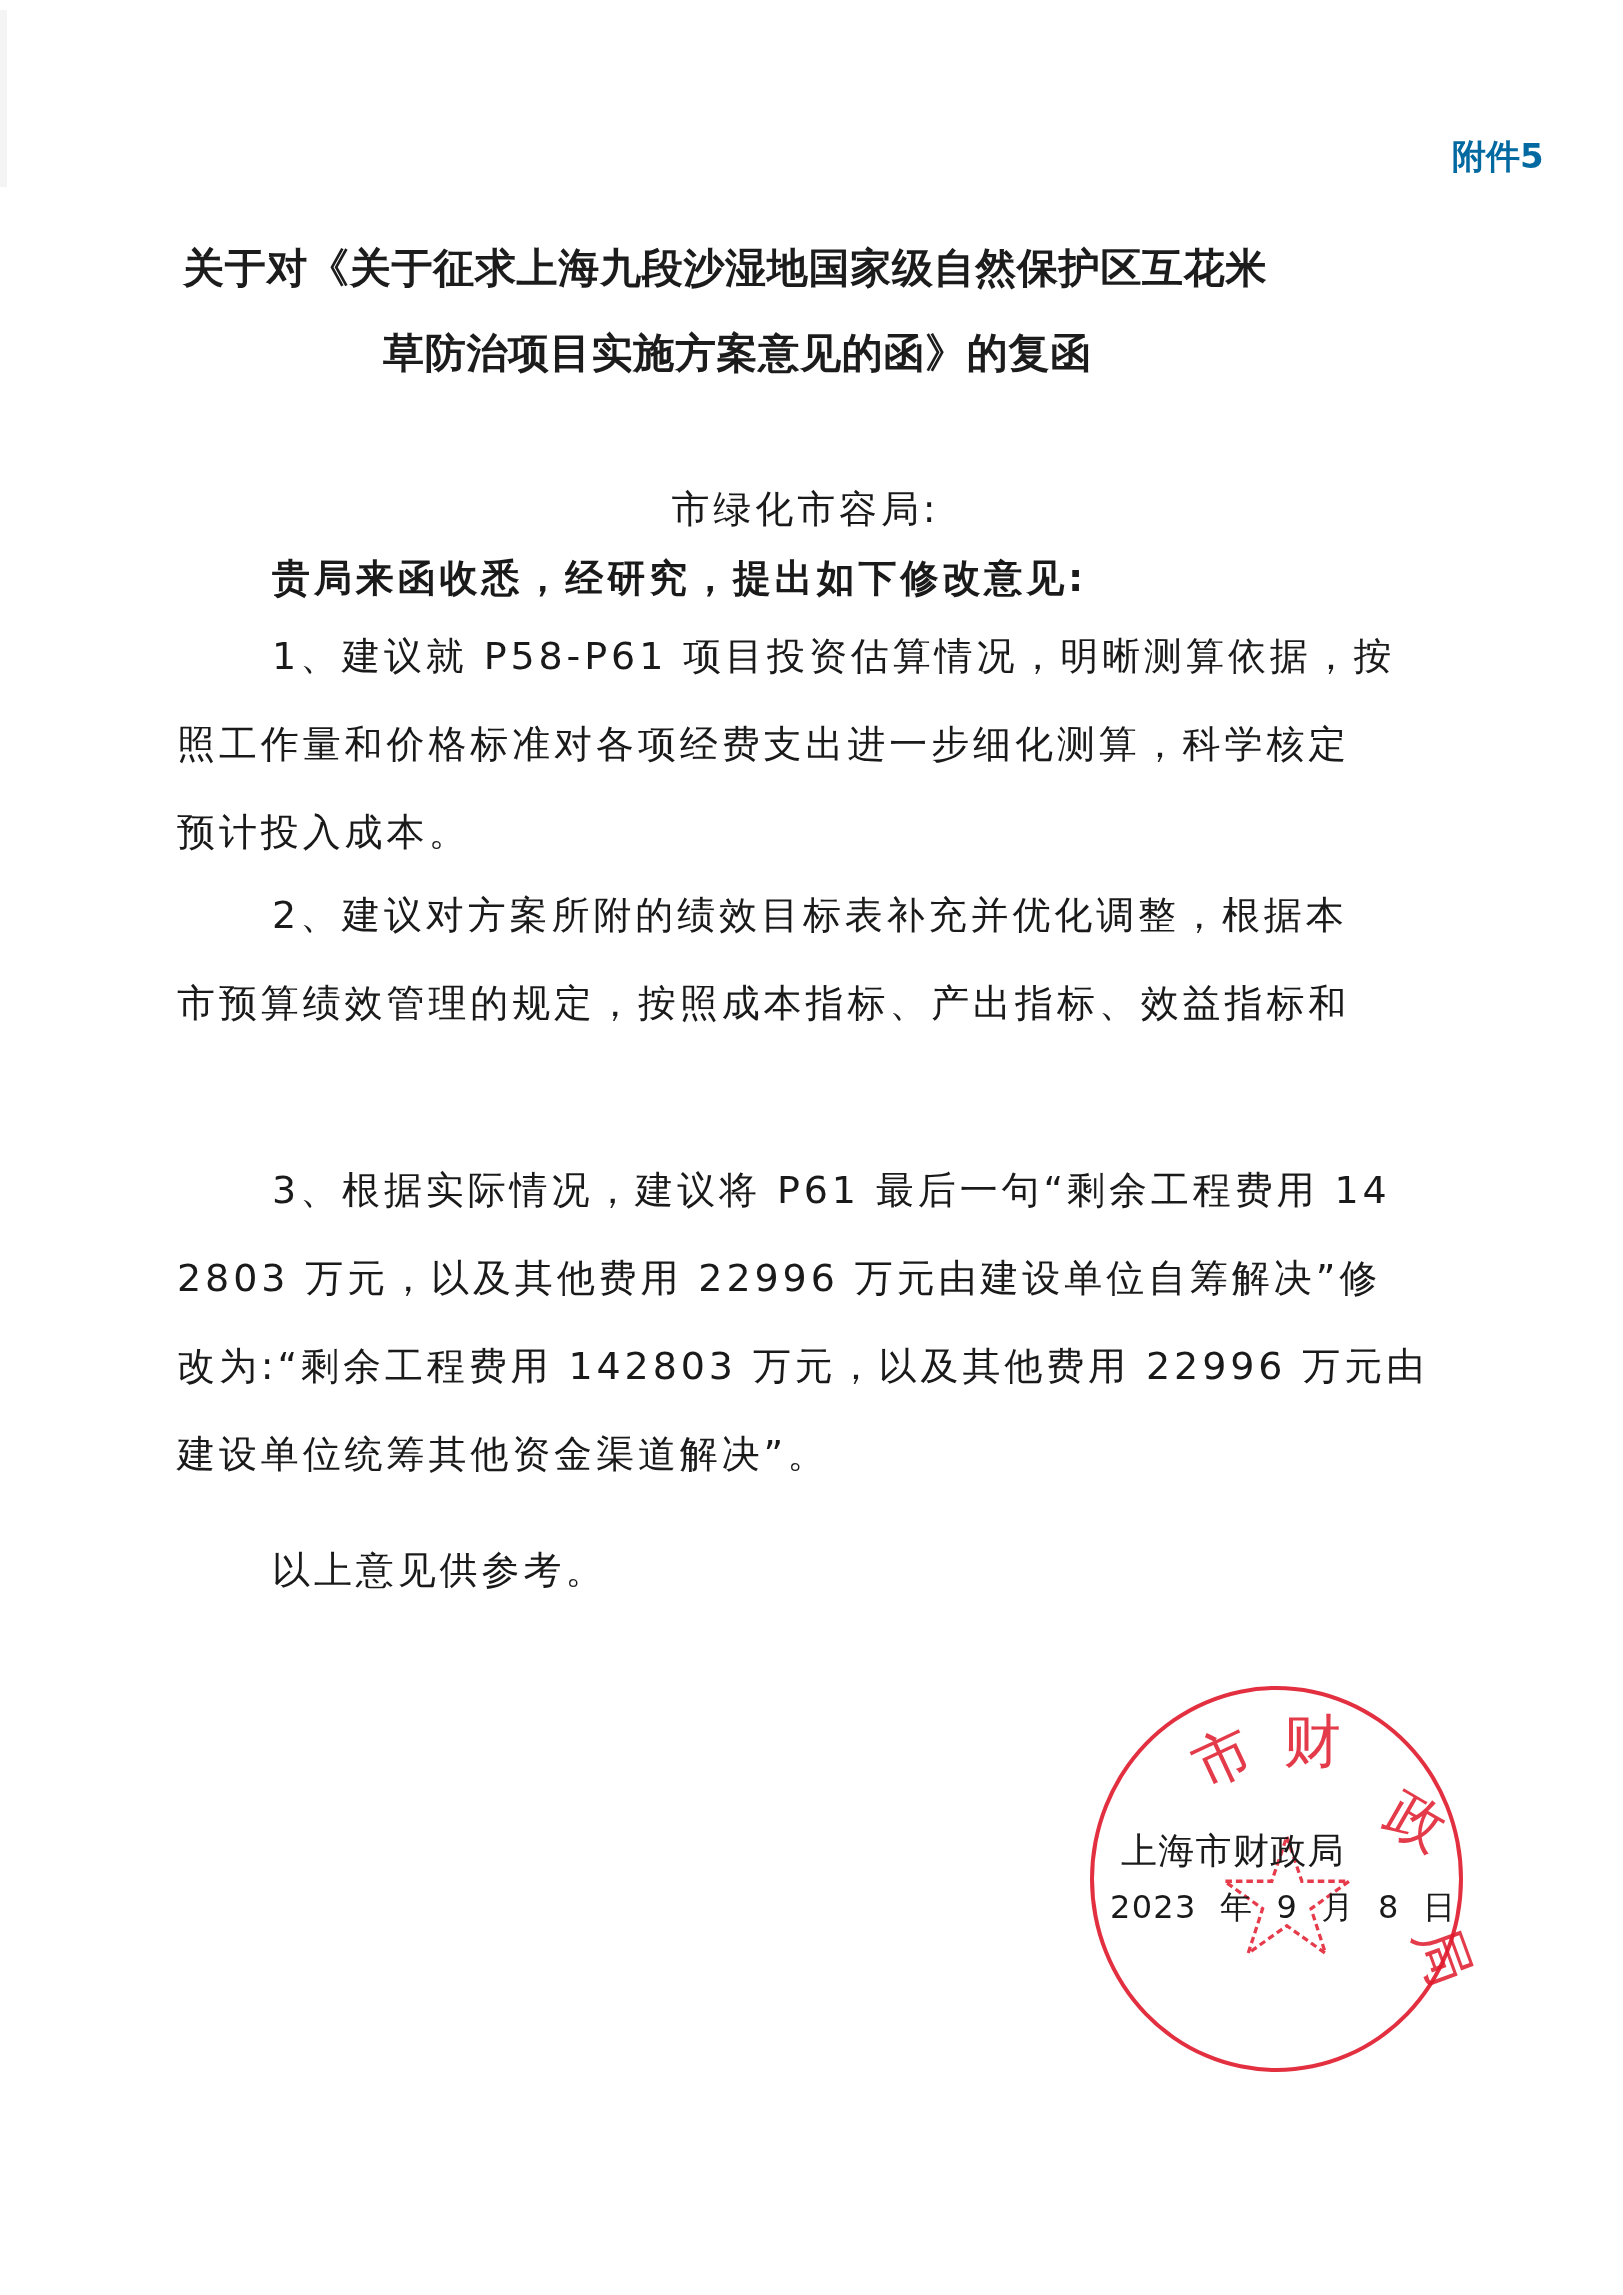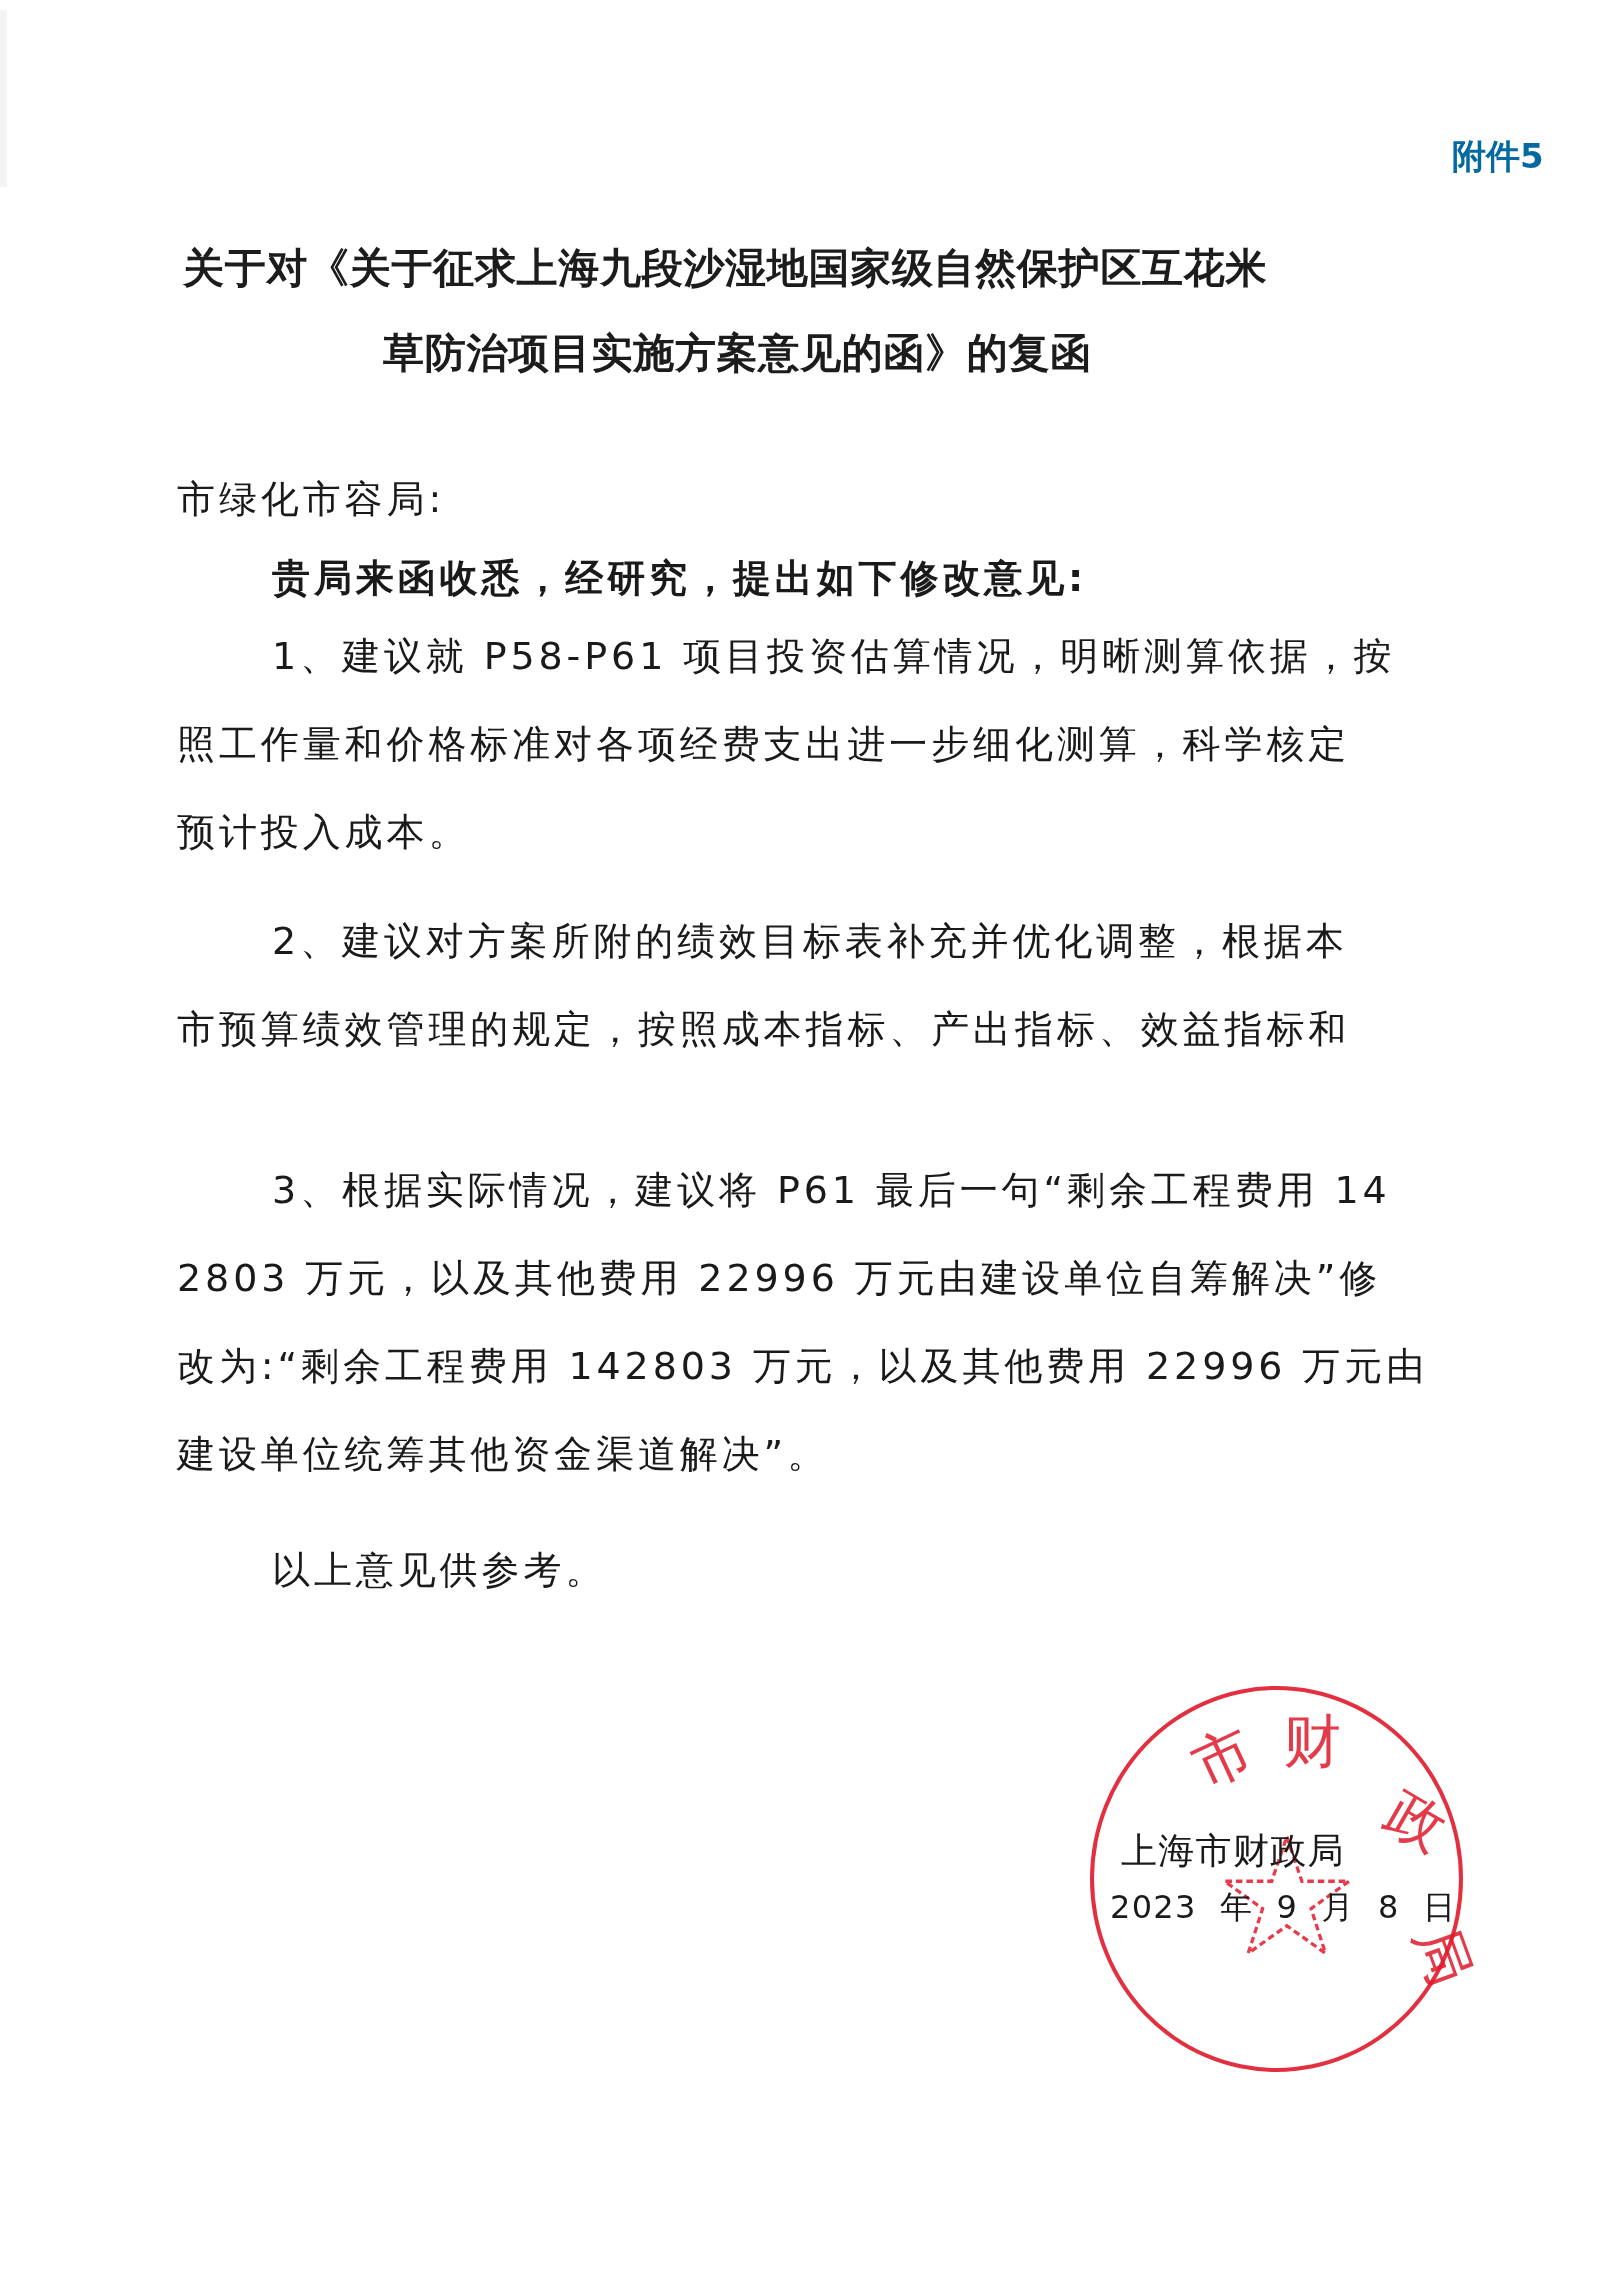--- a/index.html
+++ b/index.html
@@ -42,24 +42,24 @@
     .title .line2 { display: block; white-space: nowrap; padding-left: 200px; letter-spacing: 0.7px; }
     .body-text {
       position: absolute;
       left: 177px;
       width: 1257px;
       font-size: 38px;
       line-height: 88px;
       letter-spacing: 3.9px;
       color: #1a1a1a;
     }
-    .addressee { top: 455px; }
+    .addressee { top: 465px; text-align: center; }
     .intro { top: 534px; text-indent: 95px; font-weight: bold; }
     .p1 { top: 612px; text-indent: 95px; }
-    .p2 { top: 897px; text-indent: 95px; }
+    .p2 { top: 871px; text-indent: 95px; }
     .p3 { top: 1146px; text-indent: 95px; }
     .closing { top: 1526px; text-indent: 95px; }
     .p-line { display: block; white-space: nowrap; }
 
     .stamp-area {
       position: absolute;
       left: 1074px; top: 1673px;
       width: 406px; height: 406px;
     }
     .stamp-circle {

